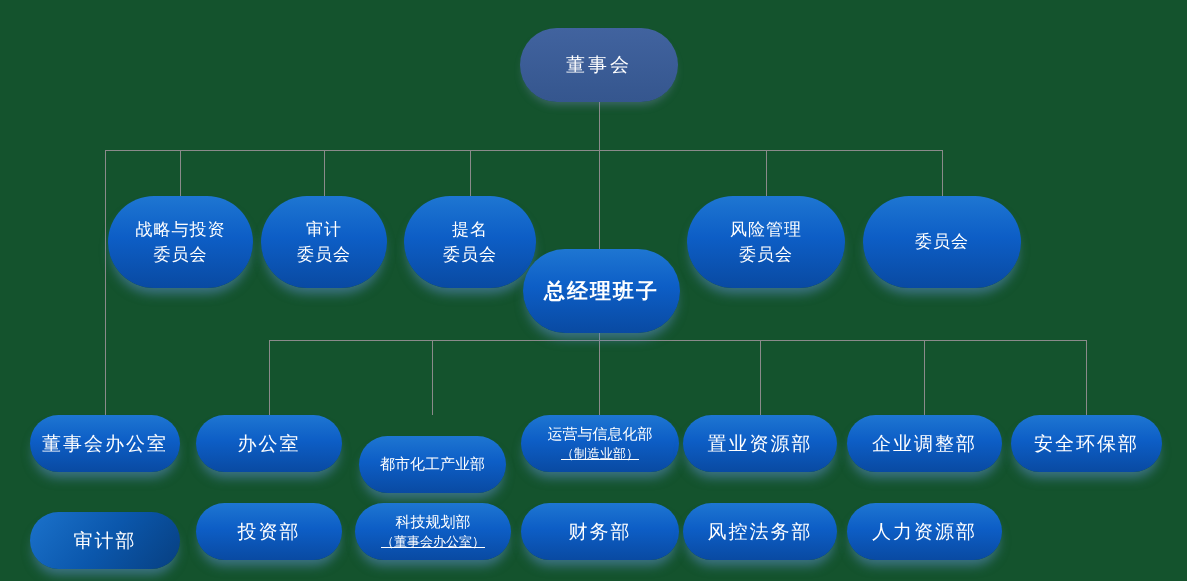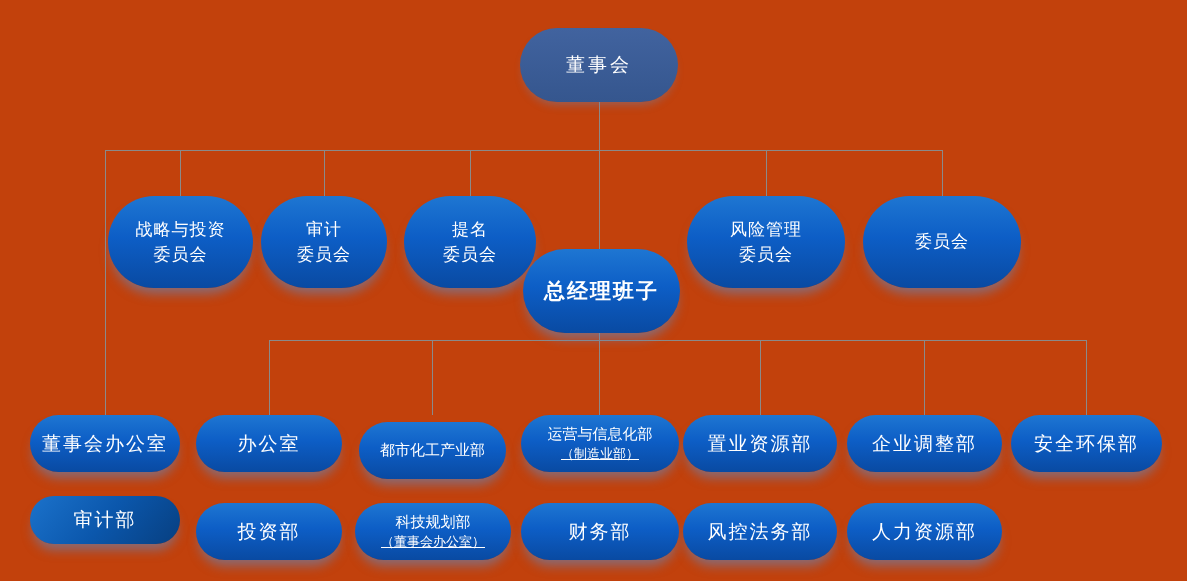--- a/index.html
+++ b/index.html
@@ -1,21 +1,21 @@
 <!DOCTYPE html>
 <html><head>
 <meta charset="utf-8">
 <style>
   html, body { margin: 0; padding: 0; background: #ffffff; }
   body { font-family: "Liberation Serif", "DejaVu Serif", serif; }
   #canvas {
     position: relative;
     width: 1187px;
     height: 581px;
-    background: #c2410c;
+    background: #14532d;
     overflow: hidden;
   }
   
   .ln { position: absolute; background: #8a8a8a; }
   .ln.v { width: 1px; }
   .ln.h { height: 1px; }
 
   
   .node {
     position: absolute;
@@ -117,38 +117,38 @@
   <div class="node blue gm" style="left:523px;top:249px;width:157px;height:84px">
     <span>总经理班子</span>
   </div>
 
   <div class="node blue dept" style="left:30px;top:415px;width:150px;height:57px">
     <span>董事会办公室</span>
   </div>
   <div class="node blue dept" style="left:196px;top:415px;width:146px;height:57px">
     <span>办公室</span>
   </div>
-  <div class="node blue dept two-line" style="left:359px;top:422px;width:147px;height:57px">
+  <div class="node blue dept two-line" style="left:359px;top:436px;width:147px;height:57px">
     <span>都市化工产业部</span>
   </div>
   <div class="node blue dept two-line" style="left:521px;top:415px;width:158px;height:57px">
     <span class="l1">运营与信息化部</span>
     <span class="l2">（制造业部）</span>
   </div>
   <div class="node blue dept" style="left:683px;top:415px;width:154px;height:57px">
     <span>置业资源部</span>
   </div>
   <div class="node blue dept" style="left:847px;top:415px;width:155px;height:57px">
     <span>企业调整部</span>
   </div>
   <div class="node blue dept" style="left:1011px;top:415px;width:151px;height:57px">
     <span>安全环保部</span>
   </div>
 
-  <div class="node blue dept audit-dark" style="left:30px;top:496px;width:150px;height:48px">
+  <div class="node blue dept audit-dark" style="left:30px;top:512px;width:150px;height:57px">
     <span>审计部</span>
   </div>
   <div class="node blue dept" style="left:196px;top:503px;width:146px;height:57px">
     <span>投资部</span>
   </div>
   <div class="node blue dept two-line" style="left:355px;top:503px;width:156px;height:57px">
     <span class="l1">科技规划部</span>
     <span class="l2">（董事会办公室）</span>
   </div>
   <div class="node blue dept" style="left:521px;top:503px;width:158px;height:57px">

